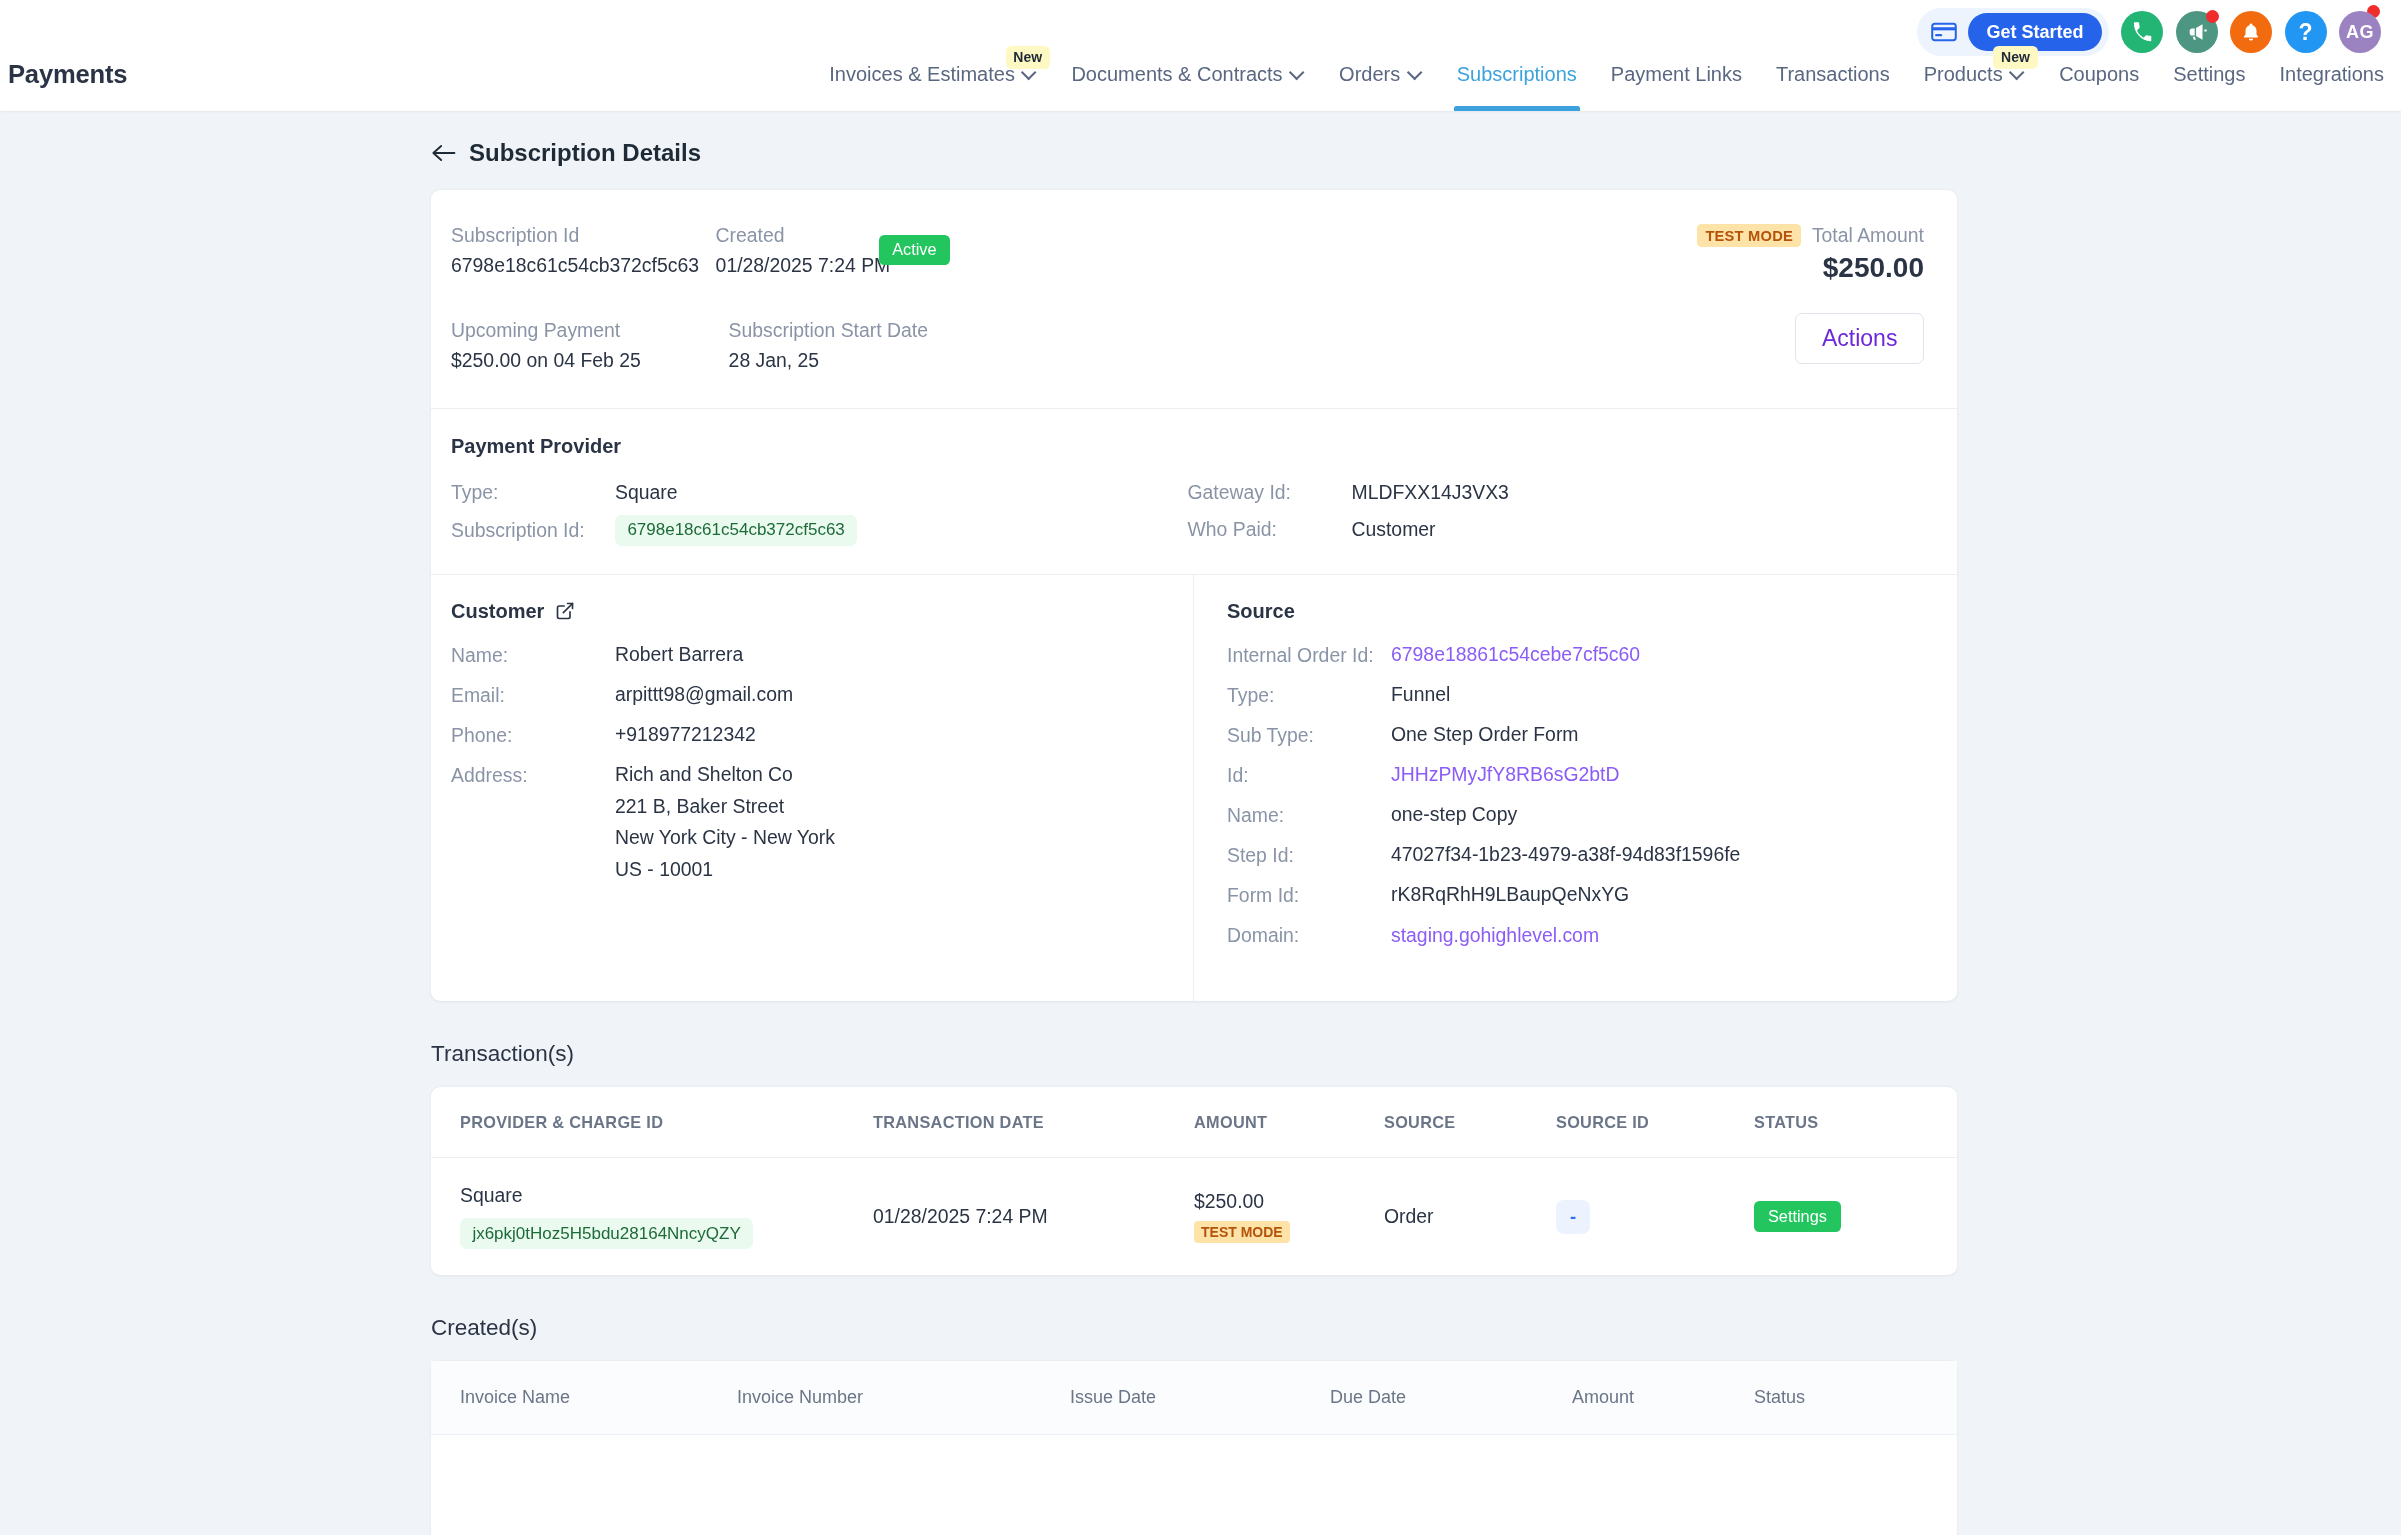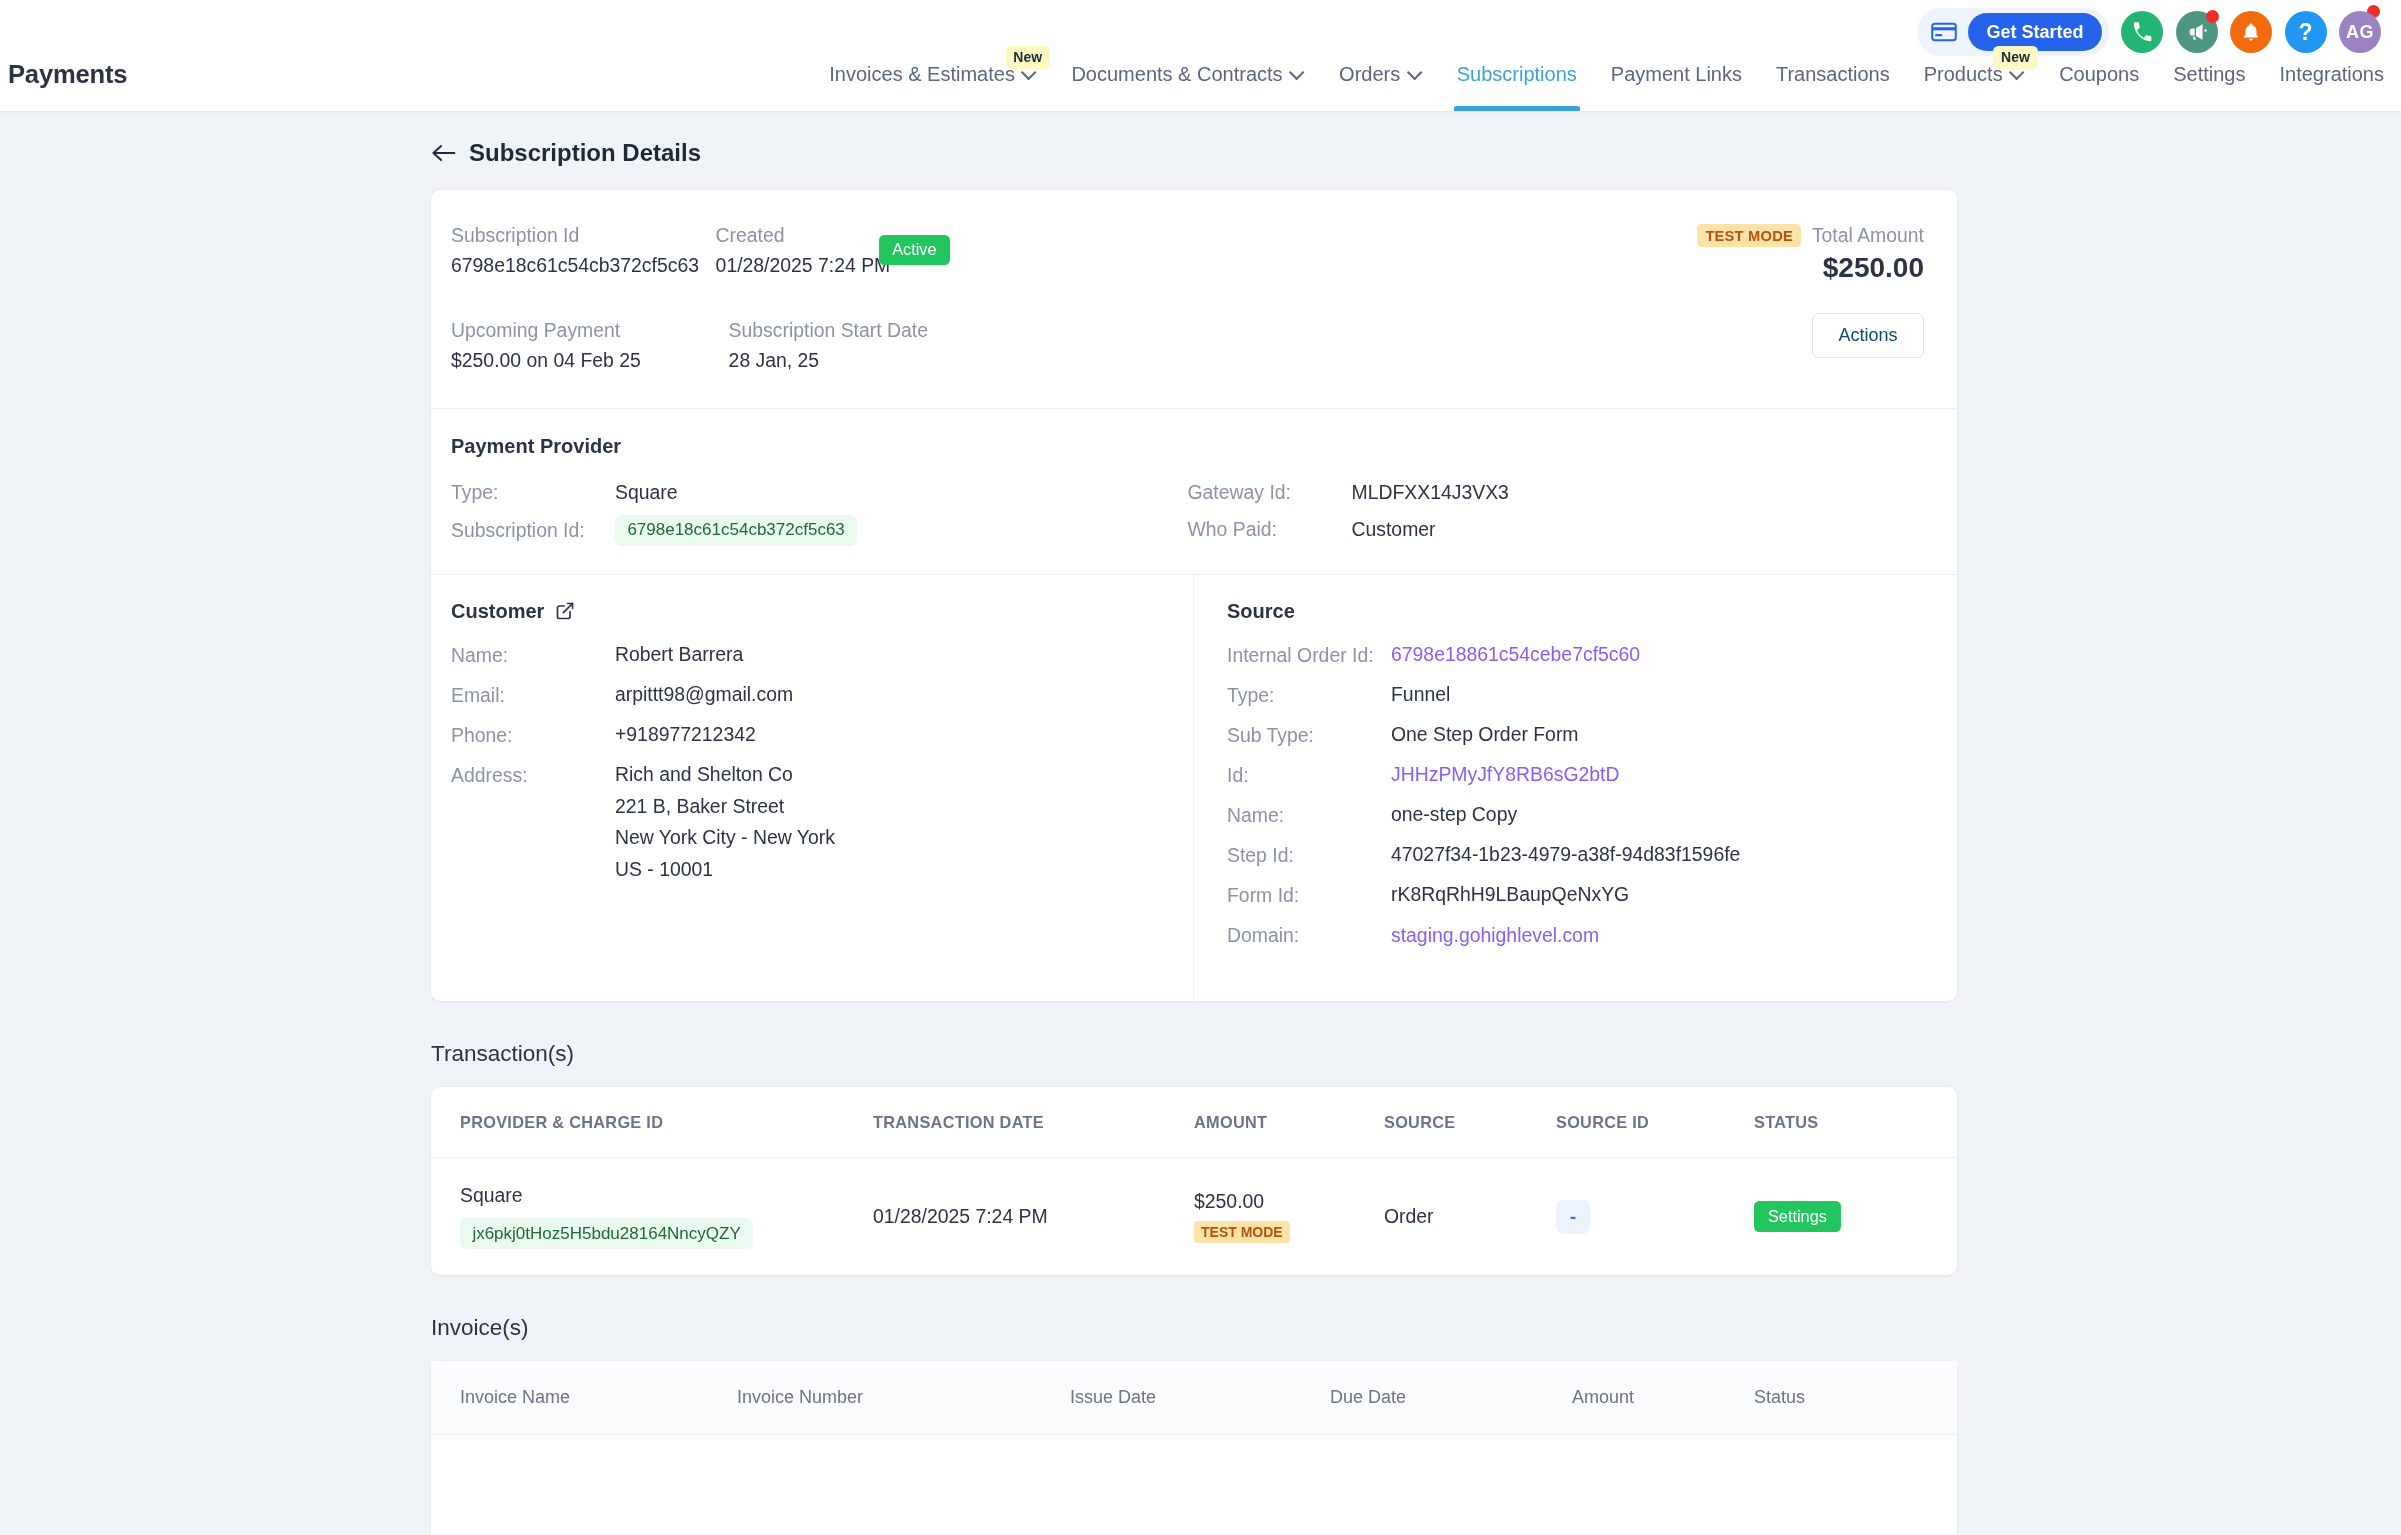--- a/index.html
+++ b/index.html
@@ -185,22 +185,22 @@
     vertical-align: middle;
     margin-right: 7px;
   }
   .total-lbl { font-size: 19.4px; color: #8a94a6; display:inline-block; vertical-align: middle;}
   .total-amt { font-size: 28px; font-weight: 600; color: #2b3445; margin-top: 4.6px; }
   .actions-btn {
     margin-top: 29px;
     background: #fff;
     border: 1.2px solid #dfe3ea;
     border-radius: 7px;
-    font-size: 18px;
-    color: #0c4a6e;
+    font-size: 23px;
+    color: #6d28d9;
     padding: 11px 25.6px;
     cursor: pointer;
     font-family: inherit;
     text-align: right;
   }
 
   .divider-h { height: 1.2px; background: #eceff4; }
 
   
   .pp { padding: 26px 33px 28px 20px; }
@@ -571,21 +571,21 @@
               <div class="chip-blue">-</div>
             </td>
             <td>
               <span class="pill-succ">Settings</span>
             </td>
           </tr>
         </tbody>
       </table>
     </div>
 
-    <div class="tbl-title">Invoice(s)</div>
+    <div class="tbl-title">Created(s)</div>
     <div class="card">
       <table class="inv">
         <thead>
           <tr class="inv-head-row">
             <th class="col-inv-name">Invoice Name</th>
             <th class="col-inv-num">Invoice Number</th>
             <th class="col-issue">Issue Date</th>
             <th class="col-due">Due Date</th>
             <th class="col-amt">Amount</th>
             <th>Status</th>

